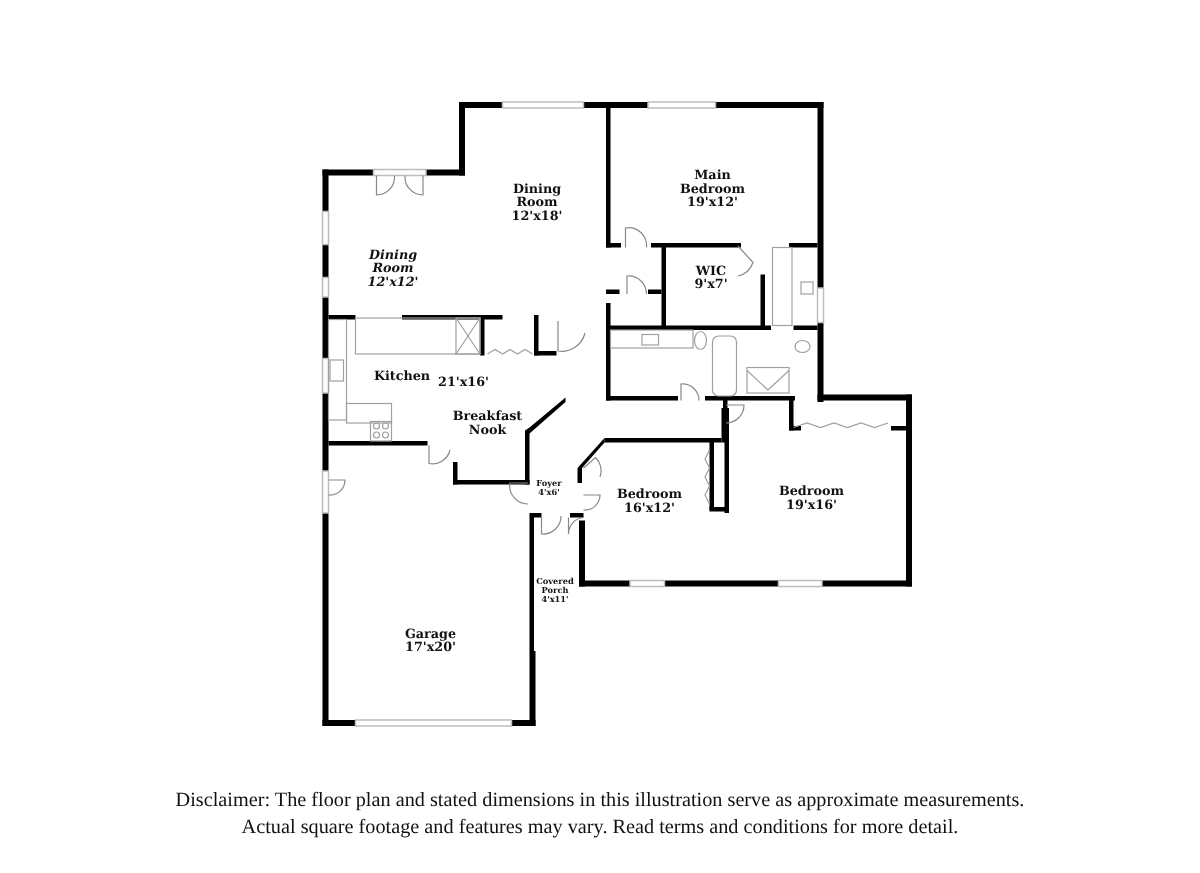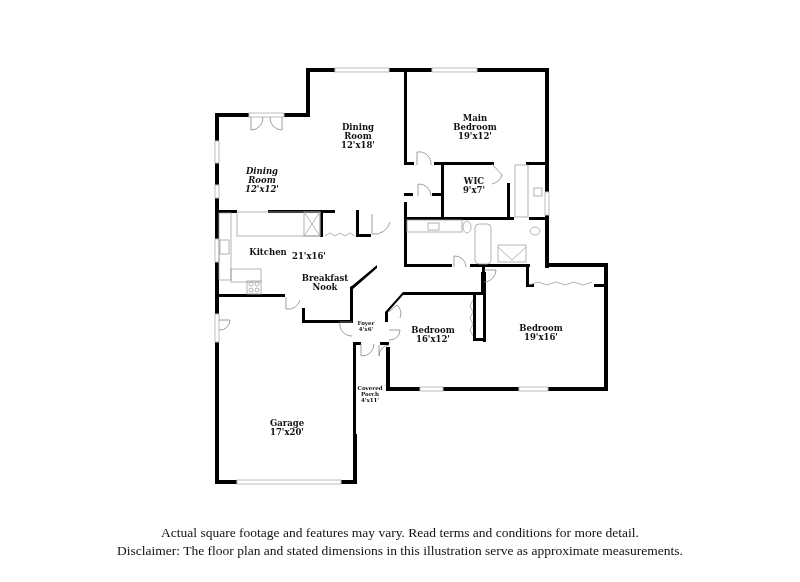--- a/index.html
+++ b/index.html
@@ -217,15 +217,15 @@
     <span class="d">17'x20'</span>
   </div>
   <div class="lbl small" style="left:370px;top:395px;">
     <span class="n">Covered</span>
     <span class="n">Porch</span>
     <span class="d">4'x11'</span>
   </div>
 </div>
 
 <div id="disclaimer">
+  <div>Disclaimer: The floor plan and stated dimensions in this illustration serve as approximate measurements.</div>
   <div>Actual square footage and features may vary. Read terms and conditions for more detail.</div>
-  <div>Disclaimer: The floor plan and stated dimensions in this illustration serve as approximate measurements.</div>
 </div>
 
 </body></html>

